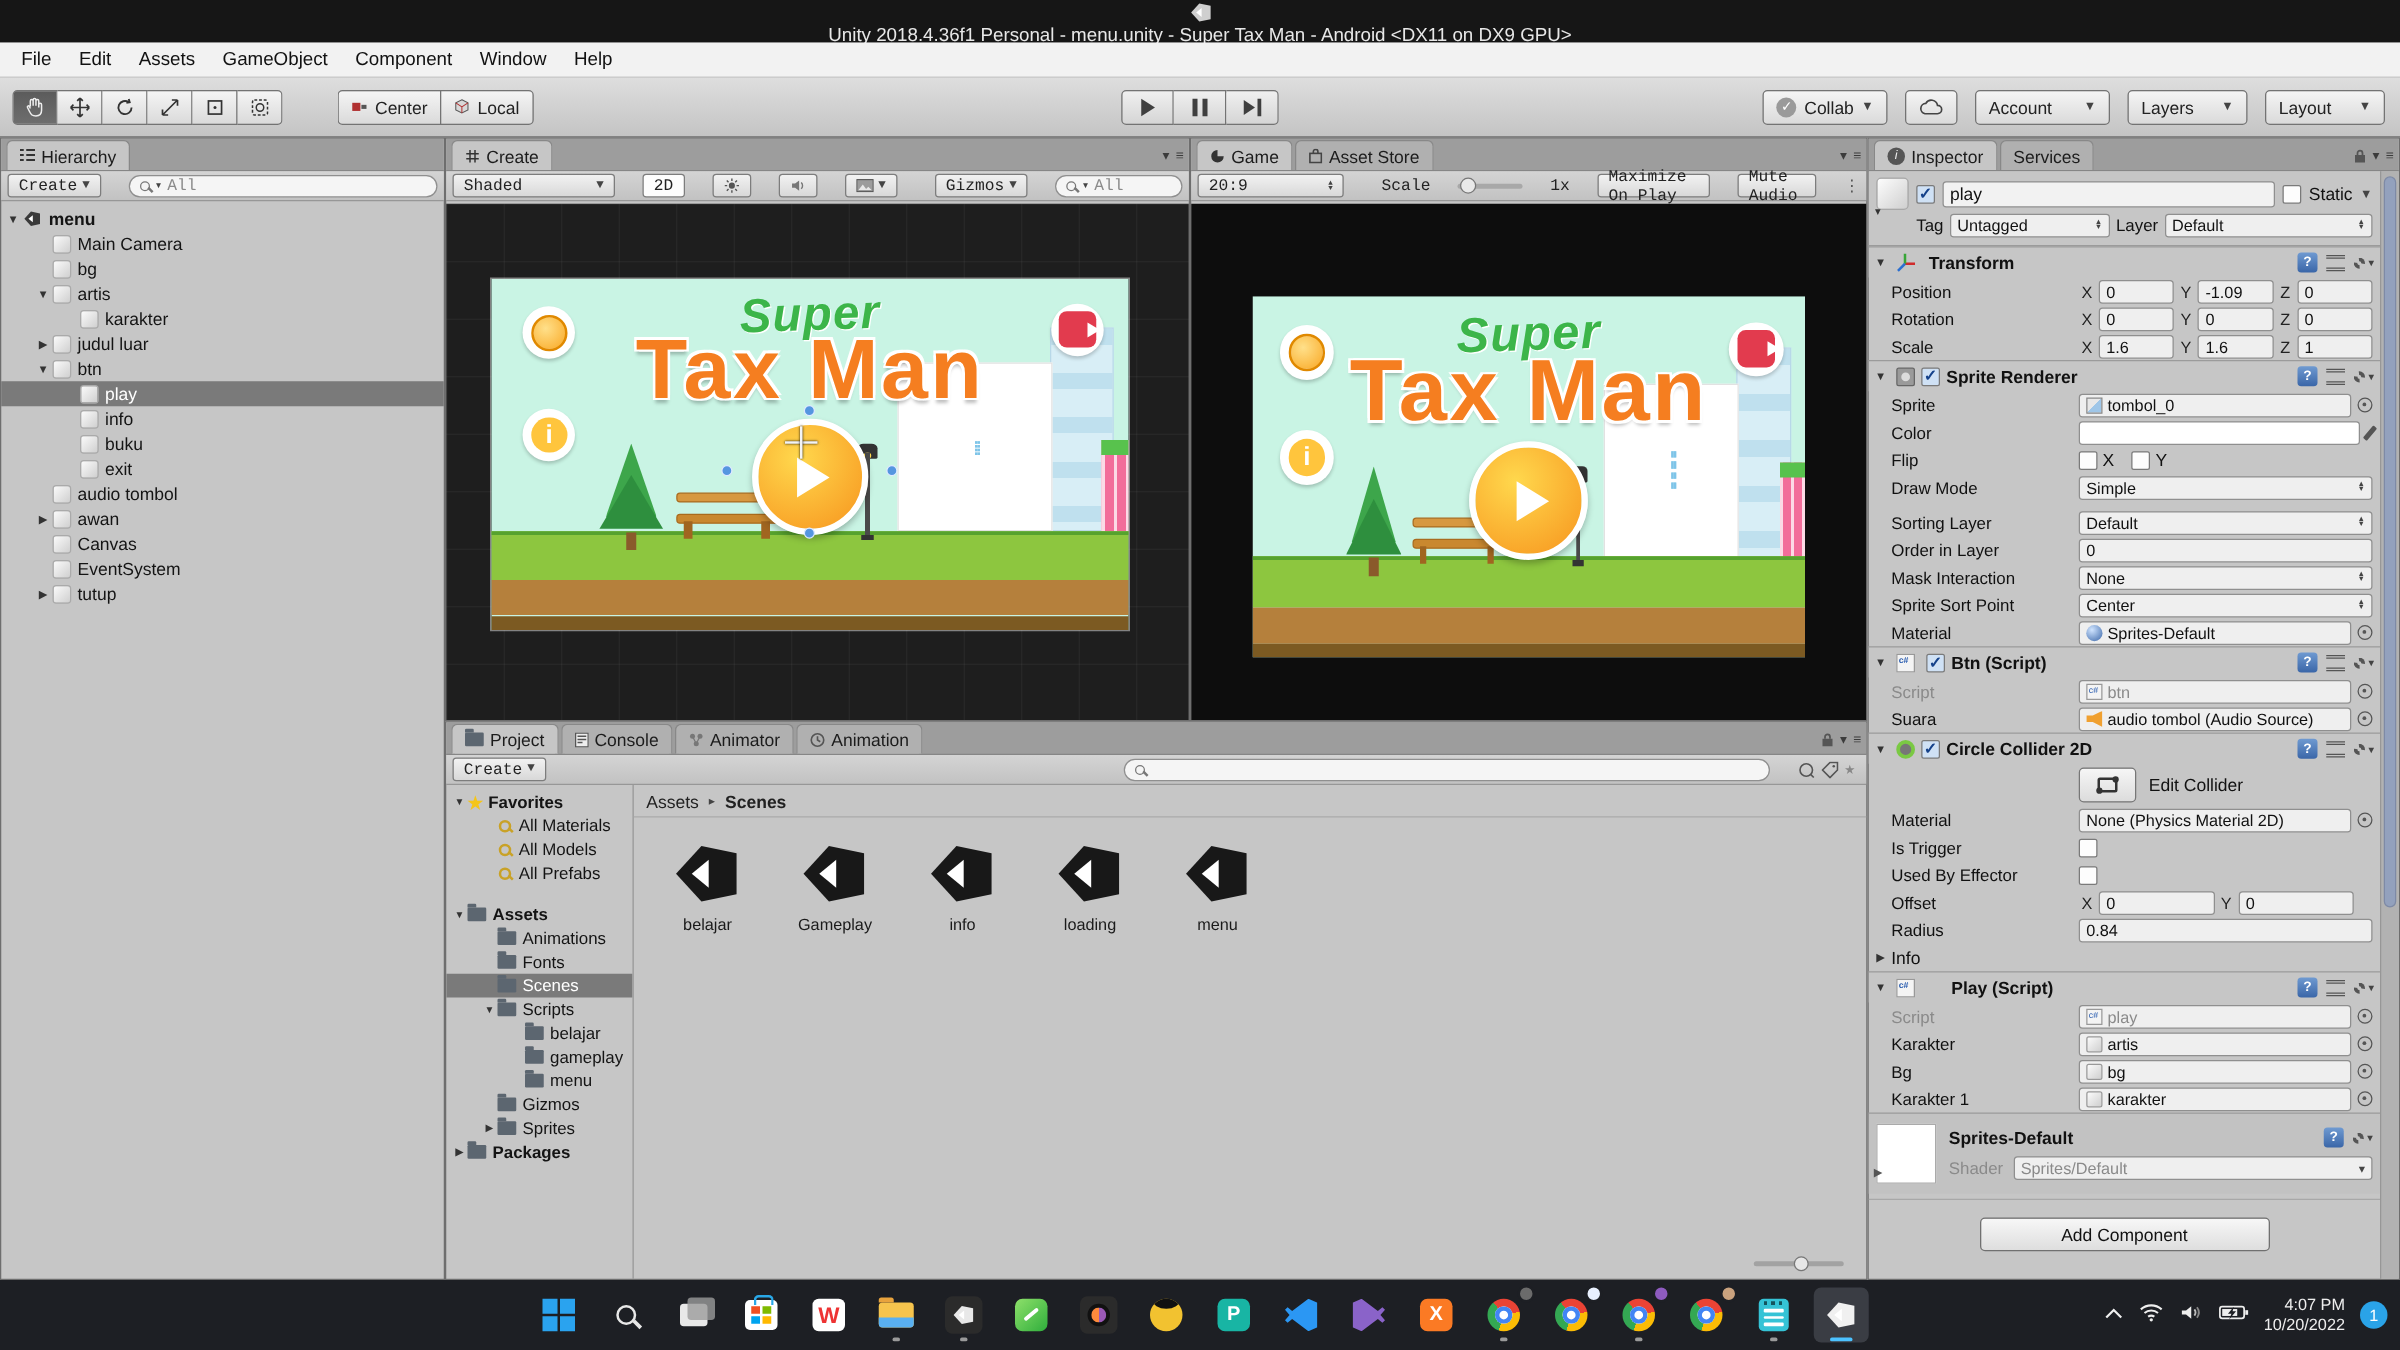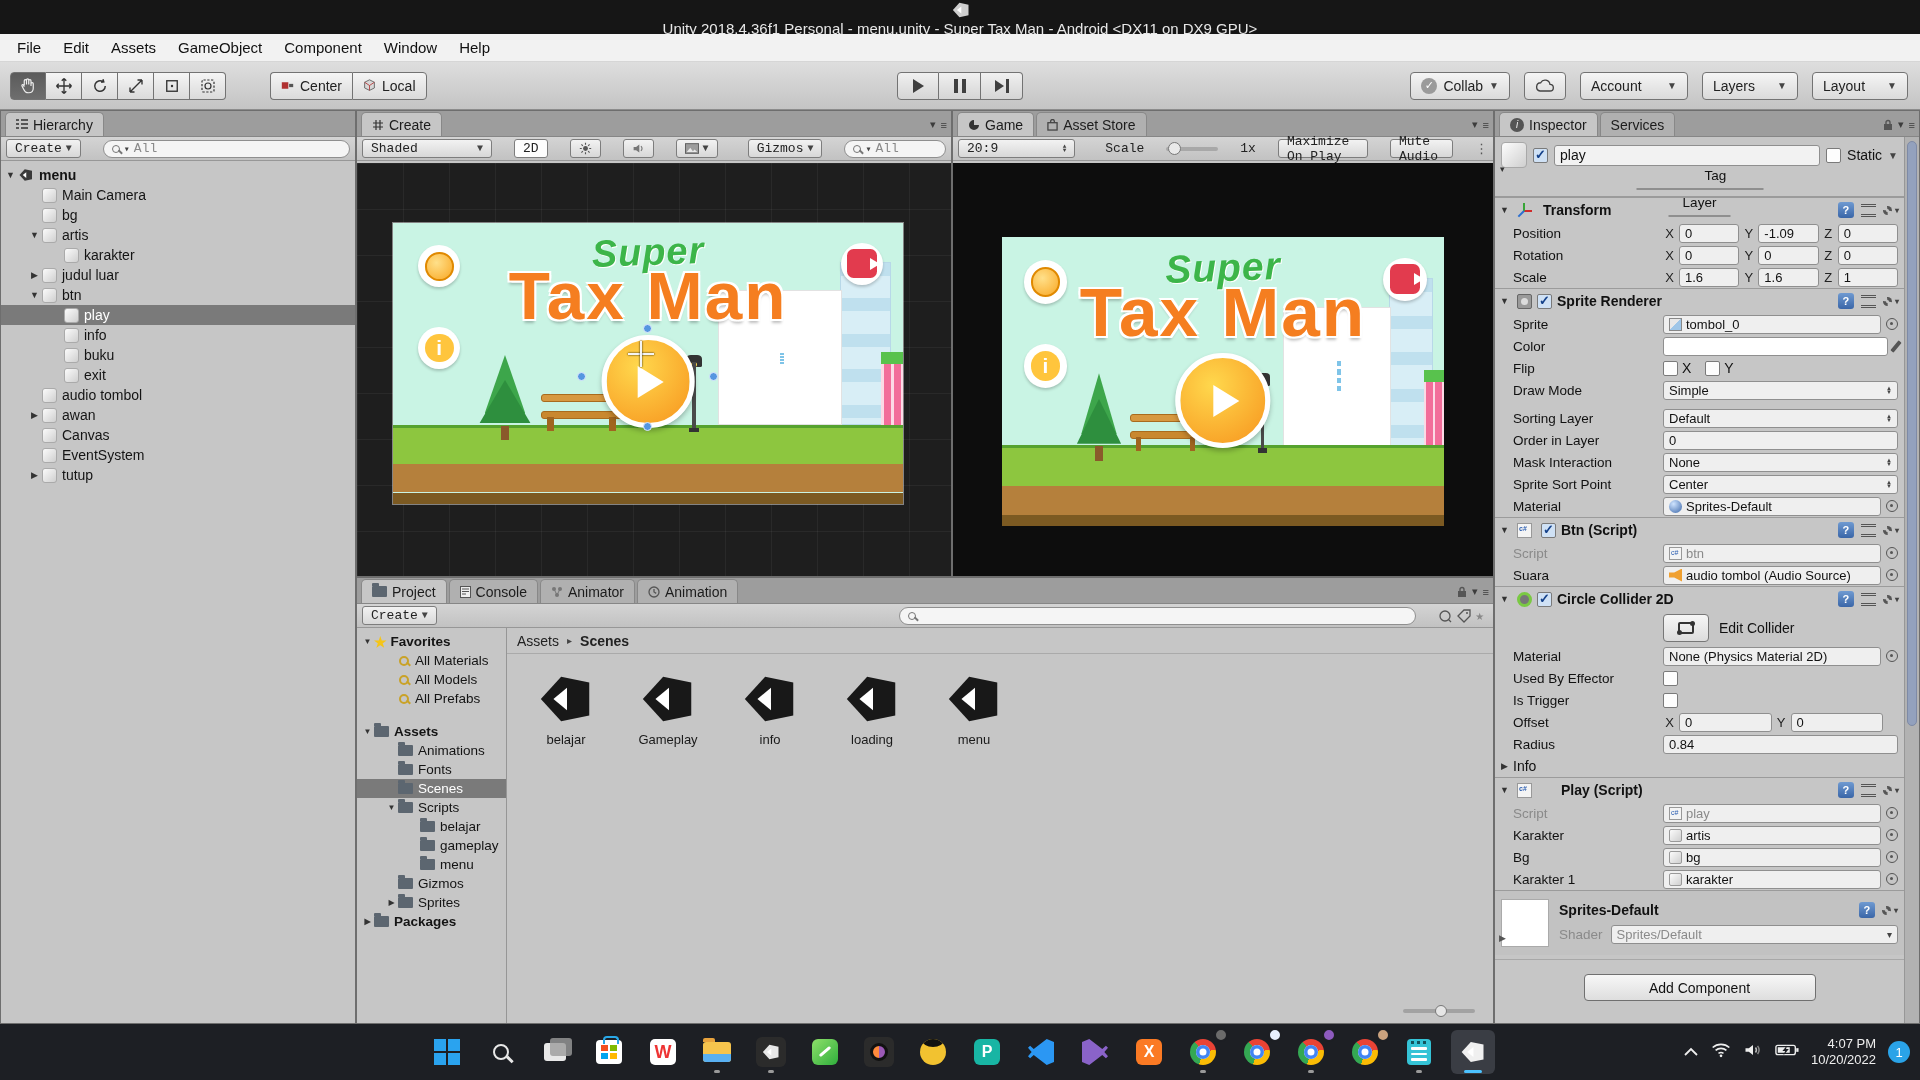--- a/index.html
+++ b/index.html
@@ -147,21 +147,21 @@
   .insp-thumb { position:absolute; left:2px; right:2px; top:4px; height:66%; background:#93a1bd; border-radius:6px; border:1px solid #7e8aa6; }
   .insp-body { position:absolute; top:26px; left:0; right:15px; bottom:0; font-size:14px; color:#111; }
   .go-header { padding:5px 6px 4px; border-bottom:1px solid #9b9b9b; background:#c6c6c6; }
   .go-row1 { display:flex; align-items:center; gap:6px; height:26px; }
   .go-cube { width:26px; height:26px; background:linear-gradient(135deg,#fdfdfd,#cfcfcf); border:1px solid #a8a8a8; border-radius:4px; position:relative; }
   .go-cube::after { content:"▾"; position:absolute; left:-2px; bottom:-7px; font-size:9px; color:#333; }
   .checkbox { width:15px; height:15px; background:#fdfdfd; border:1px solid #7a7a7a; border-radius:2px; flex-shrink:0; position:relative; }
   .checkbox.checked { background:#cfe1f5; }
   .checkbox.checked::after { content:"✓"; position:absolute; left:1px; top:-2px; font-size:13px; font-weight:bold; color:#14418a; }
   .namefield { flex:1; height:21px; background:#f2f2f2; border:1px solid #8f8f8f; border-radius:3px; display:flex; align-items:center; padding:0 5px; }
-  .go-row2 { display:flex; align-items:center; gap:5px; height:24px; font-size:13.5px;flex-direction:column; }
+  .go-row2 { display:flex; align-items:center; gap:5px; height:24px; font-size:13.5px; }
   .fieldbox { height:19px; background:#efefef; border:1px solid #8f8f8f; border-radius:3px; display:flex; align-items:center; padding:0 5px; font-size:13px; overflow:hidden; white-space:nowrap; }
   .dd { justify-content:flex-start; gap:4px; }
   .spin { margin-left:auto; display:flex; flex-direction:column; font-size:6px; line-height:4px; color:#444; }
   .comp-header { display:flex; align-items:center; height:25px; background:#c6c6c6; border-top:1px solid #9b9b9b; padding:0 5px; font-weight:bold; font-size:14px; gap:5px; }
   .fold { width:12px; font-size:9px; color:#333; font-weight:normal; }
   .hdr-icons { margin-left:auto; display:flex; align-items:center; gap:7px; }
   .help-ic { width:16px; height:16px; background:linear-gradient(#6f9ad1,#3a66a8); border-radius:3px; color:#fff; font-size:11px; font-weight:bold; display:flex; align-items:center; justify-content:center; }
   .preset-ic { width:15px; height:13px; border-top:3px double #555; border-bottom:3px double #555; }
   .gear-ic { width:9px; height:9px; border:3px dashed #555; border-radius:50%; }
   .gear-arrow { font-size:8px; color:#444; margin-left:-4px; }
@@ -1131,25 +1131,25 @@
           <span>Edit Collider</span>
         </div>
         <div class="row">
             <span class="rlabel">Material</span>
           <div class="fieldbox grow">
               <span>None (Physics Material 2D)</span>
             </div>
           <span class="target"></span>
           </div>
         <div class="row">
+            <span class="rlabel">Is Trigger</span>
+          <div class="checkbox"></div>
+          </div>
+        <div class="row">
             <span class="rlabel">Used By Effector</span>
-          <div class="checkbox"></div>
-          </div>
-        <div class="row">
-            <span class="rlabel">Is Trigger</span>
           <div class="checkbox"></div>
           </div>
         <div class="row">
             <span class="rlabel">Offset</span>
           <div class="vec" style="max-width:220px;">
               <span class="axis">X</span>
               <div class="fieldbox vfield">
                 <span>0</span>
               </div>
           <span class="axis">Y</span>

